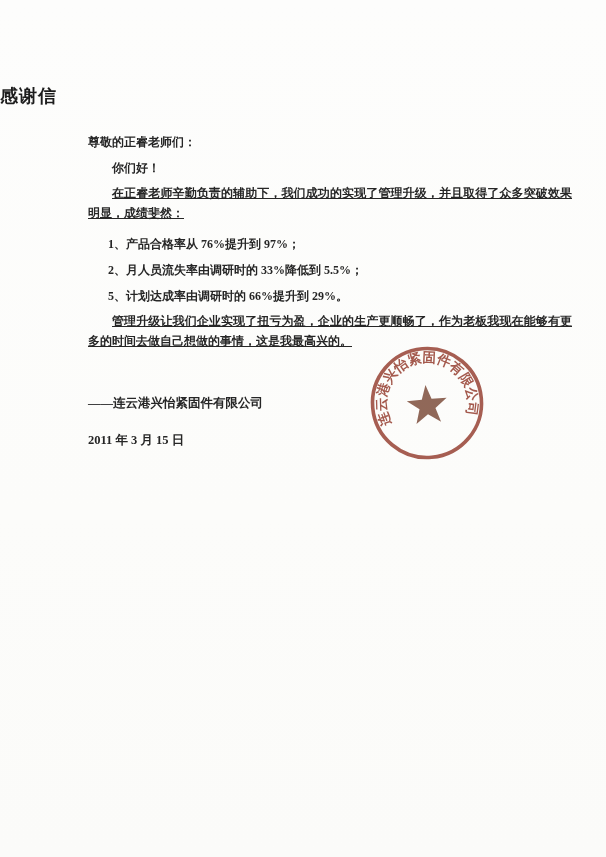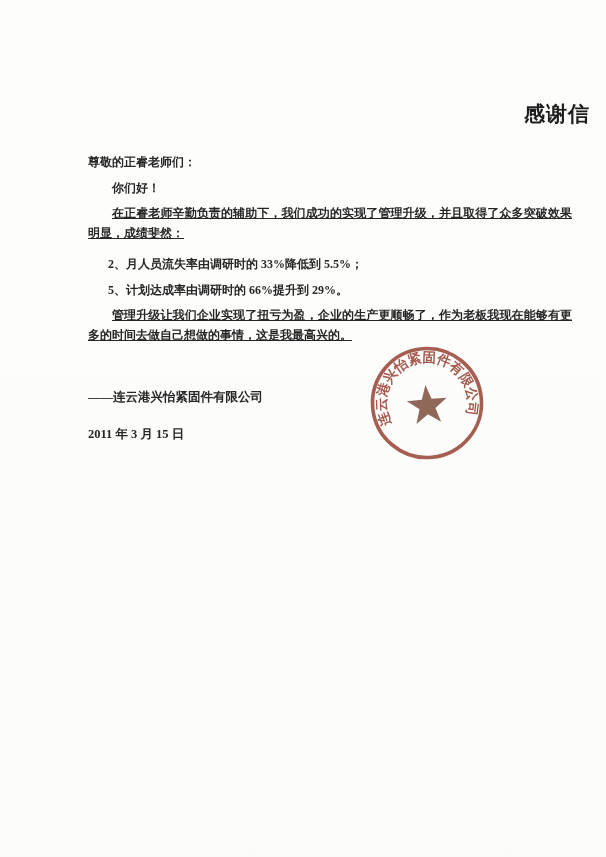--- a/index.html
+++ b/index.html
@@ -11,24 +11,24 @@
     position: relative;
     width: 606px;
     height: 857px;
     margin: 0 auto;
     background: linear-gradient(180deg, #fdfdfc 0%, #fcfcfa 60%, #fbfbf9 100%);
     font-family: "Liberation Serif", "DejaVu Serif", serif;
     color: #242424;
     overflow: hidden;
   }
   .title {
-    margin: 16px;
+    margin: 0;
     padding-top: 84px;
-    text-align: right;
-    font-size: 21px;
+    text-align: left;
+    font-size: 18px;
     font-weight: 700;
     letter-spacing: 1px;
     color: #1d1d1d;
   }
   .content {
     padding: 0 34px 0 88px;
     font-size: 12px;
     font-weight: 600;
     line-height: 20px;
     color: #262626;
@@ -79,20 +79,21 @@
 
   <div class="content">
 
     <p class="salutation">尊敬的正睿老师们：</p>
 
     <p class="greeting">你们好！</p>
 
     <p class="para para-intro">在正睿老师辛勤负责的辅助下，我们成功的实现了管理升级，并且取得了众多突破效果明显，成绩斐然：</p>
 
     <ul class="points">
+      <li>1、产品合格率从 76%提升到 97%；</li>
       <li>2、月人员流失率由调研时的 33%降低到 5.5%；</li>
       <li>5、计划达成率由调研时的 66%提升到 29%。</li>
     </ul>
 
     <p class="para para-closing">管理升级让我们企业实现了扭亏为盈，企业的生产更顺畅了，作为老板我现在能够有更多的时间去做自己想做的事情，这是我最高兴的。</p>
 
     <div class="sign-block">
       <p class="signature">——连云港兴怡紧固件有限公司</p>
       <p class="date">2011 年 3 月 15 日</p>
     </div>

